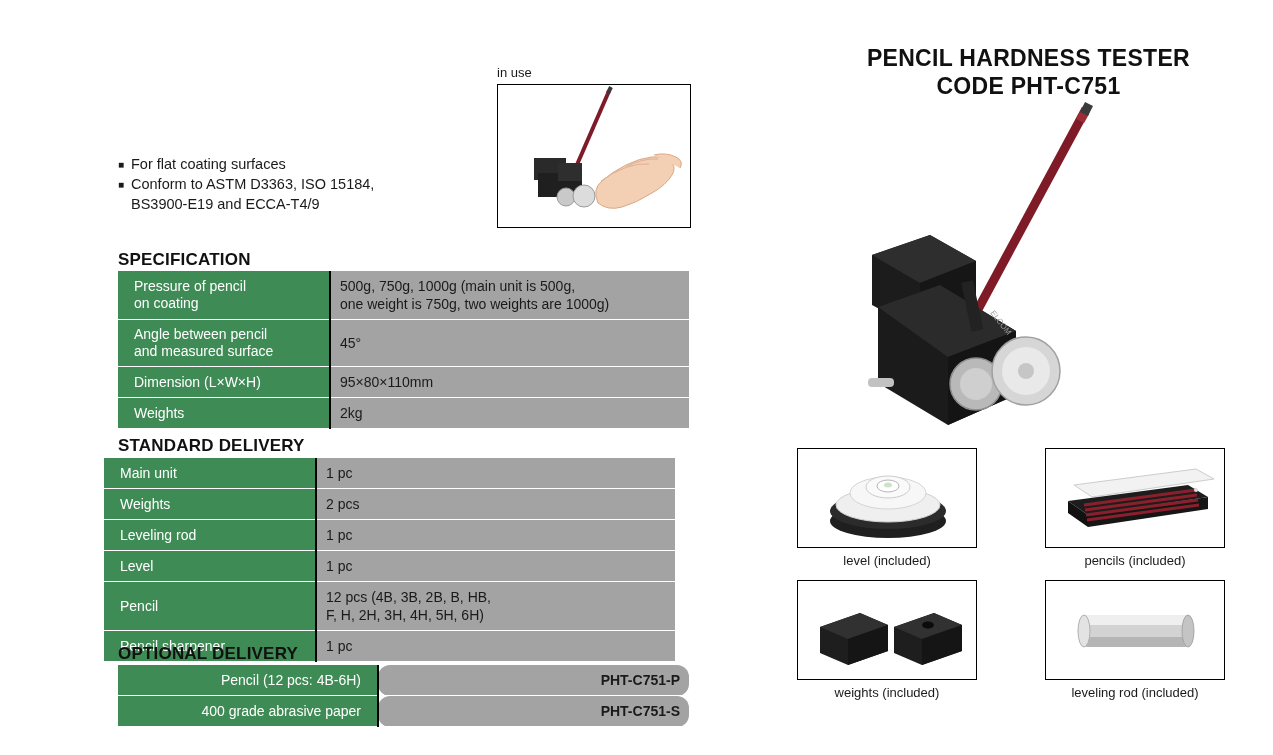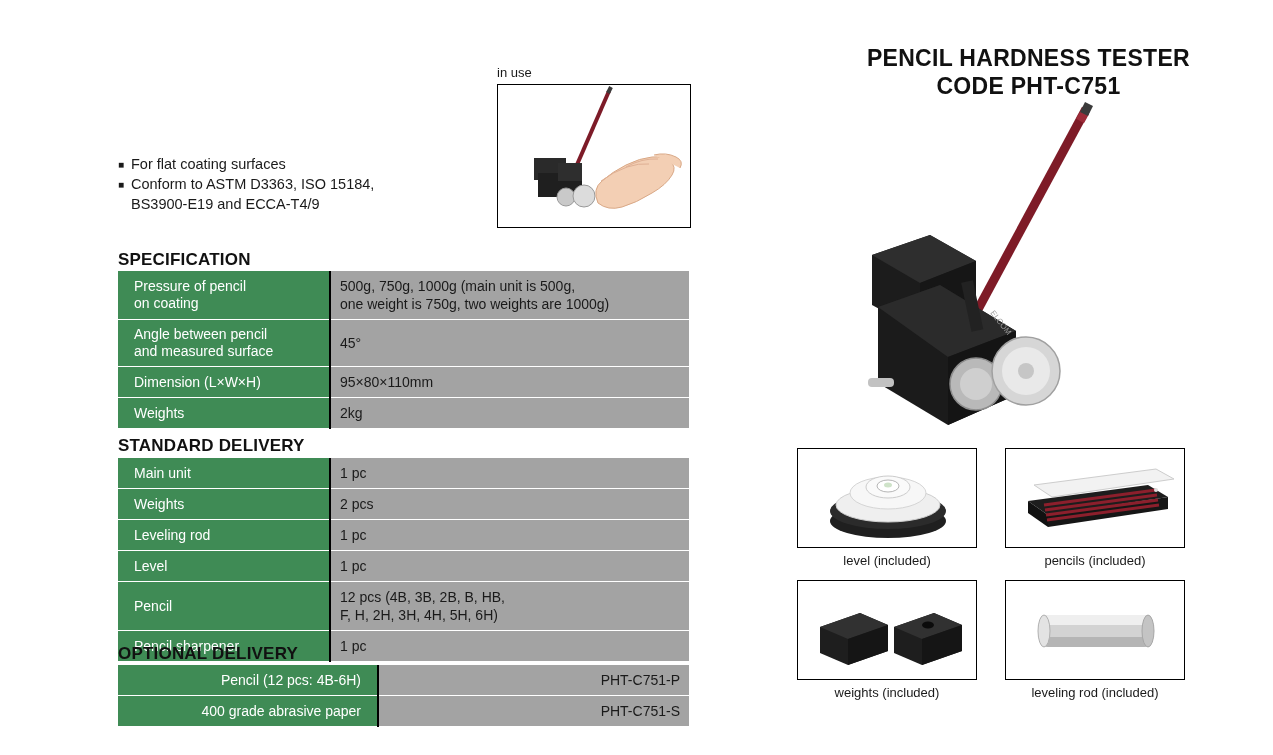--- a/index.html
+++ b/index.html
@@ -46,45 +46,45 @@
     border-right: 2px solid #000000;
     line-height: 17px;
   }
   td.val {
     background: #a3a3a3;
     color: #1a1a1a;
     padding: 6px 9px;
     border-bottom: 1px solid #ffffff;
     line-height: 18px;
   }
-  td.val.bold { font-weight: normal; }
+  td.val.bold { font-weight: bold; border-radius: 12px; }
 
   #spec-table { left: 118px; top: 271px; width: 571px; }
   #spec-table col.c1 { width: 212px; }
   #spec-table col.c2 { width: 359px; }
 
-  #std-table { left: 118px; top: 458px; width: 571px; }
+  #std-table { left: 104px; top: 458px; width: 571px; }
   #std-table col.c1 { width: 212px; }
   #std-table col.c2 { width: 359px; }
 
   #opt-table { left: 118px; top: 665px; width: 571px; text-align: right; }
   #opt-table col.c1 { width: 260px; }
   #opt-table col.c2 { width: 311px; }
 
   
   .right-col { position: absolute; left: 720px; top: 0; width: 553px; height: 755px; }
   .headline {
     position: absolute; right: 83px; top: 44px; text-align: center;
     font-size: 23px; font-weight: bold; line-height: 28px; letter-spacing: .3px; color: #111;
   }
 
   .hero { position: absolute; left: 60px; top: 95px; width: 480px; height: 340px; }
 
   .thumb-grid { position: absolute; left: 58px; top: 448px; width: 465px; }
-  .thumb-row { display: flex; gap: 28px; margin-bottom: 12px; padding-left: 19px; }
+  .thumb-row { display: flex; gap: 68px; margin-bottom: 12px; padding-left: 19px; }
   .thumb-cell { width: 180px; }
   .thumb-box { width: 180px; height: 100px; border: 1px solid #000; background: #fff; position: relative; overflow: hidden; }
   .thumb-cap { text-align: center; font-size: 13px; padding-top: 5px; color: #1a1a1a; }
 
   svg { display: block; }
 </style>
 </head>
 <body>
 
 <div class="page">

